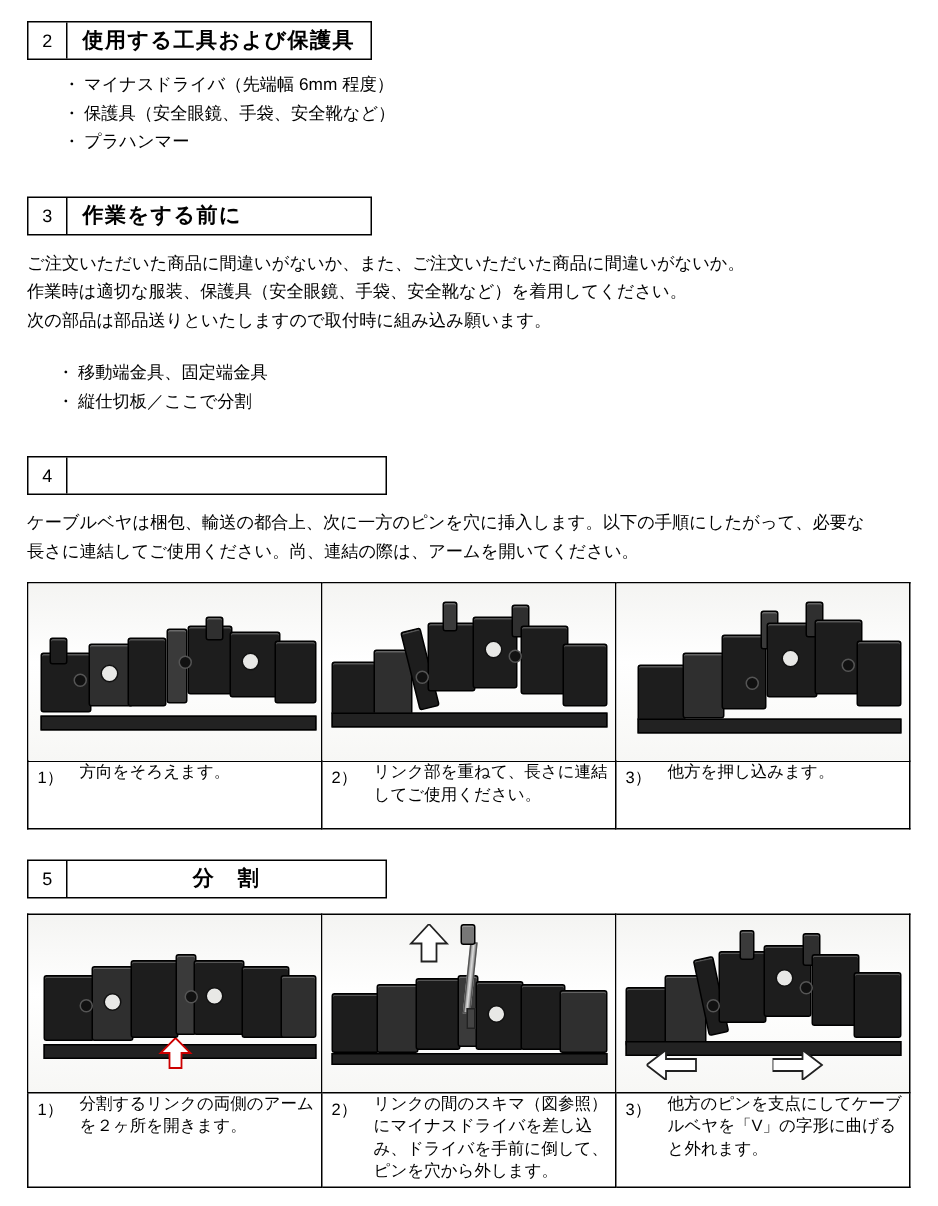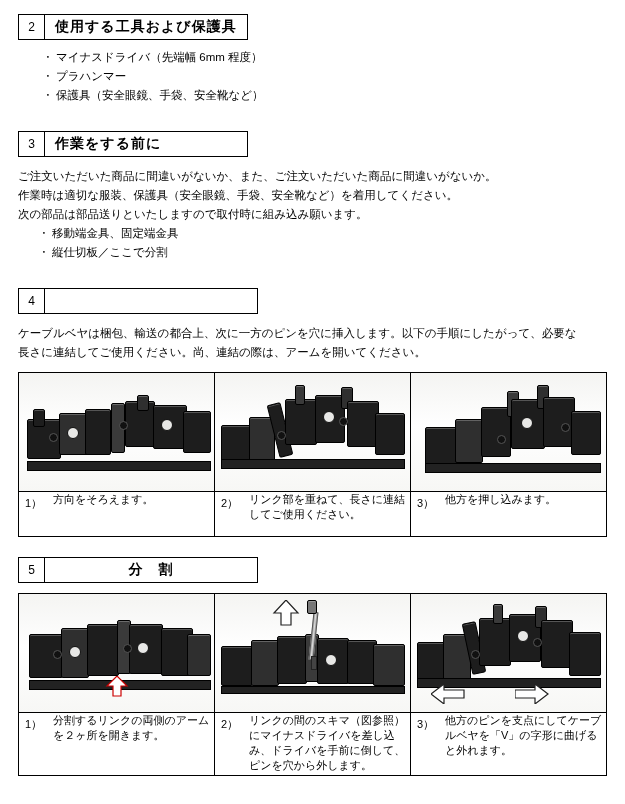--- a/index.html
+++ b/index.html
@@ -185,35 +185,35 @@
 
 <div class="page">
 
   <div style="height:14px"></div>
   <div class="section-head sh-w-230">
     <div class="section-num">2</div>
     <div class="section-title">使用する工具および保護具</div>
   </div>
   <ul class="bullets">
     <li>マイナスドライバ（先端幅 6mm 程度）</li>
+    <li>保護具（安全眼鏡、手袋、安全靴など）</li>
     <li>プラハンマー</li>
-    <li>保護具（安全眼鏡、手袋、安全靴など）</li>
   </ul>
 
   <div class="spacer-lg"></div>
   <div class="section-head sh-w-230">
     <div class="section-num">3</div>
     <div class="section-title">作業をする前に</div>
   </div>
   <div class="para">
     <div class="para-line">ご注文いただいた商品に間違いがないか、また、ご注文いただいた商品に間違いがないか。</div>
     <div class="para-line">作業時は適切な服装、保護具（安全眼鏡、手袋、安全靴など）を着用してください。</div>
     <div class="para-line">次の部品は部品送りといたしますので取付時に組み込み願います。</div>
   </div>
-  <ul class="bullets tight" style="margin-top:0">
+  <ul class="bullets tight" style="margin-top:16px">
     <li>移動端金具、固定端金具</li>
     <li>縦仕切板／ここで分割</li>
   </ul>
 
   <div class="spacer-lg"></div>
   <div class="section-head sh-w-240">
     <div class="section-num">4</div>
   </div>
   <div class="para">
     <div class="para-line">ケーブルベヤは梱包、輸送の都合上、次に一方のピンを穴に挿入します。以下の手順にしたがって、必要な</div>

